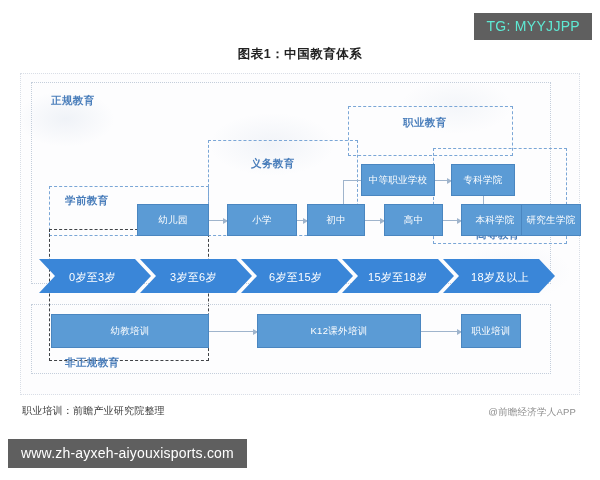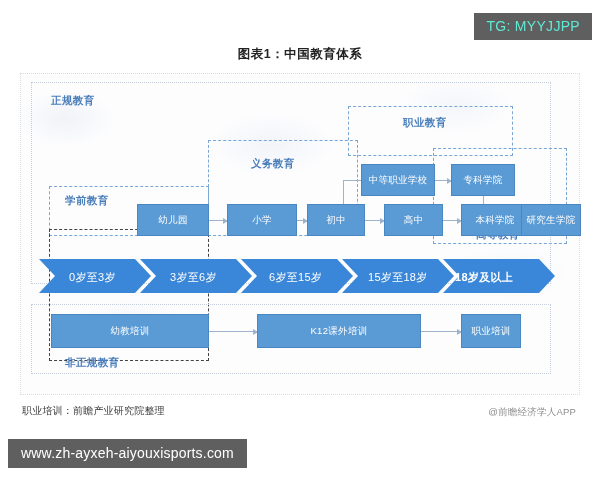--- a/index.html
+++ b/index.html
@@ -256,21 +256,21 @@
         <use href="#chev" x="202" y="0"></use>
         <use href="#chev" x="303" y="0"></use>
         <use href="#chev" x="404" y="0"></use>
       </g>
     </svg>
   </div>
   <div class="age-label" style="left:48px;">0岁至3岁</div>
   <div class="age-label" style="left:149px;">3岁至6岁</div>
   <div class="age-label" style="left:248px;">6岁至15岁</div>
   <div class="age-label" style="left:347px;">15岁至18岁</div>
-  <div class="age-label" style="left:434px;font-weight:bold;">18岁及以上</div>
+  <div class="age-label" style="left:450px;">18岁及以上</div>
 
   <div class="node" style="left:30px; top:240px; width:158px; height:34px;">幼教培训</div>
   <div class="node" style="left:236px; top:240px; width:164px; height:34px;">K12课外培训</div>
   <div class="node" style="left:440px; top:240px; width:60px; height:34px;">职业培训</div>
 
 </div>
 
 <div id="source-note">职业培训：前瞻产业研究院整理</div>
 <div id="app-note">@前瞻经济学人APP</div>
 

